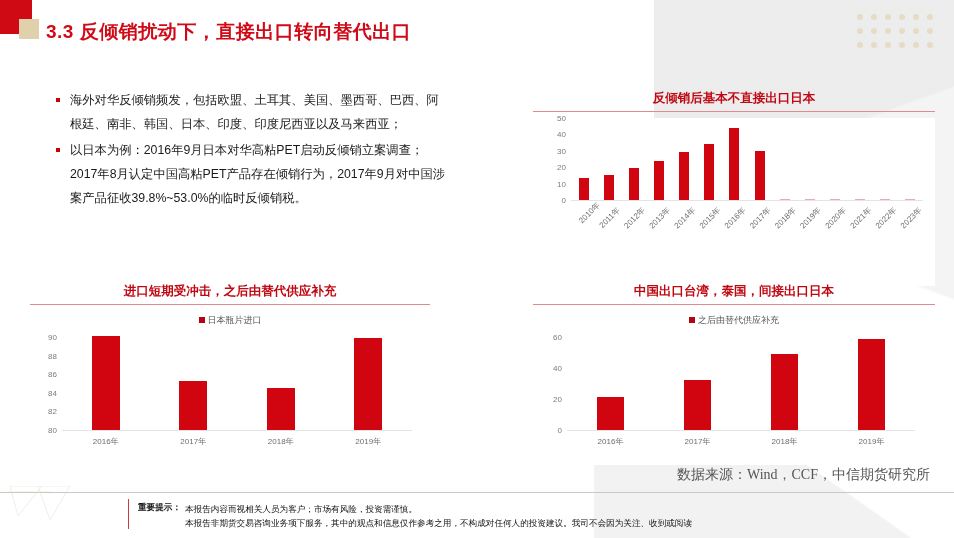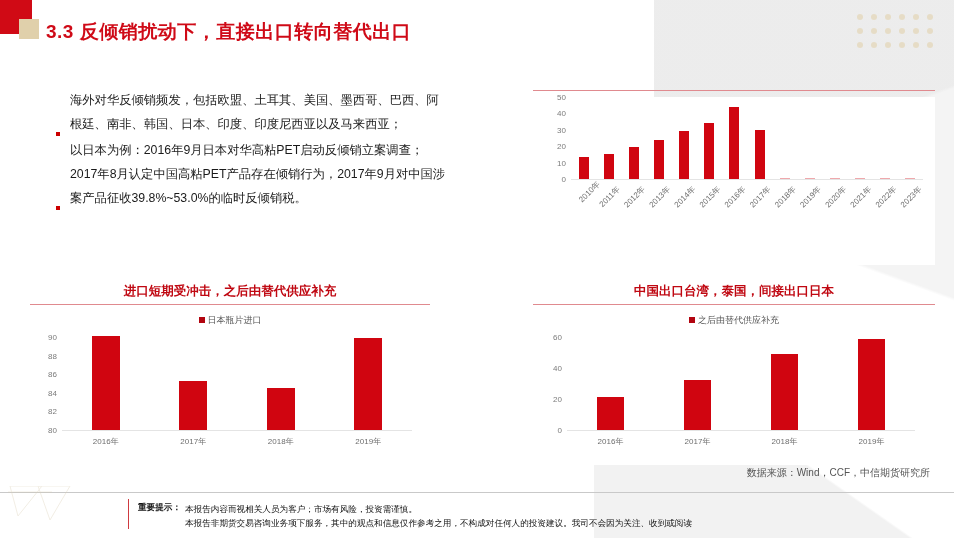--- a/index.html
+++ b/index.html
@@ -34,21 +34,21 @@
   .dotgrid i { display:block; width:6px; height:6px; border-radius:50%; background:#e6dcc6; }
 
   .page-title {
     position:absolute; left:46px; top:19px;
     font-size:19px; font-weight:bold; color:#cf0a17; letter-spacing:.5px;
     white-space:nowrap;
   }
 
   
   .bullets { position:absolute; left:56px; top:88px; width:390px; }
-  .bullet { display:flex; margin-bottom:2px;align-items:flex-end; }
+  .bullet { display:flex; margin-bottom:2px; }
   .bullet .sq {
     width:4px; height:4px; background:#c00; margin:10px 10px 0 0; flex:0 0 auto;
   }
   .bullet .txt { font-size:12.3px; line-height:24px; color:#1a1a1a; }
 
   
   .panel { position:absolute; }
   .panel .ctitle {
     text-align:center; color:#c00812; font-weight:bold; font-size:12.5px;
     padding-bottom:4px; white-space:nowrap;
@@ -71,22 +71,22 @@
   .baseline { position:absolute; left:0; right:0; height:1px; background:#e4e4e4; }
   .bar { position:absolute; background:#d00510; bottom:0; }
   .xlab {
     position:absolute; font-size:8px; color:#6e6e6e; white-space:nowrap;
     text-align:center;
   }
   .xlab.rot { transform-origin:right top; transform:rotate(-45deg); text-align:right; }
 
   
   .source {
-    position:absolute; right:24px; top:466px; font-size:10px; color:#555;
-    font-family:Liberation Sans, sans-serif; white-space:nowrap;
+    position:absolute; right:24px; top:466px; font-size:14px; color:#555;
+    font-family:Liberation Serif, serif; white-space:nowrap;
   }
 
   
   .foot-rule { position:absolute; left:0; top:492px; width:954px; height:1px; background:#c9c9c9; }
   .footer { position:absolute; left:0; top:493px; width:954px; height:45px; }
   .logo-wrap { position:absolute; left:34px; top:8px; display:flex; align-items:center; }
   .logo-mark {
     width:22px; height:22px; border-radius:50%; background:#b8000f;
     position:relative; margin-right:5px; flex:0 0 auto;
   }
@@ -152,20 +152,21 @@
     <span class="sq"></span>
     <span class="txt">海外对华反倾销频发，包括欧盟、土耳其、美国、墨西哥、巴西、阿根廷、南非、韩国、日本、印度、印度尼西亚以及马来西亚；</span>
   </div>
   <div class="bullet">
     <span class="sq"></span>
     <span class="txt">以日本为例：2016年9月日本对华高粘PET启动反倾销立案调查；2017年8月认定中国高粘PET产品存在倾销行为，2017年9月对中国涉案产品征收39.8%~53.0%的临时反倾销税。</span>
   </div>
 </div>
 
 <div class="panel" style="left:533px; top:90px; width:402px;">
+  <div class="ctitle">反倾销后基本不直接出口日本</div>
   <div class="trule"></div>
   <div class="plot" style="height:168px;">
     <div class="axis-area" id="plot-tr" style="margin:6px 12px 0 38px; height:82px;">
         <div class="ylab" style="top: 82px;">0</div>
         <div class="ylab" style="top: 65.6px;">10</div>
         <div class="ylab" style="top: 49.2px;">20</div>
         <div class="ylab" style="top: 32.8px;">30</div>
         <div class="ylab" style="top: 16.4px;">40</div>
         <div class="ylab" style="top: 0px;">50</div>
         <div class="baseline" style="top: 82px;"></div>

